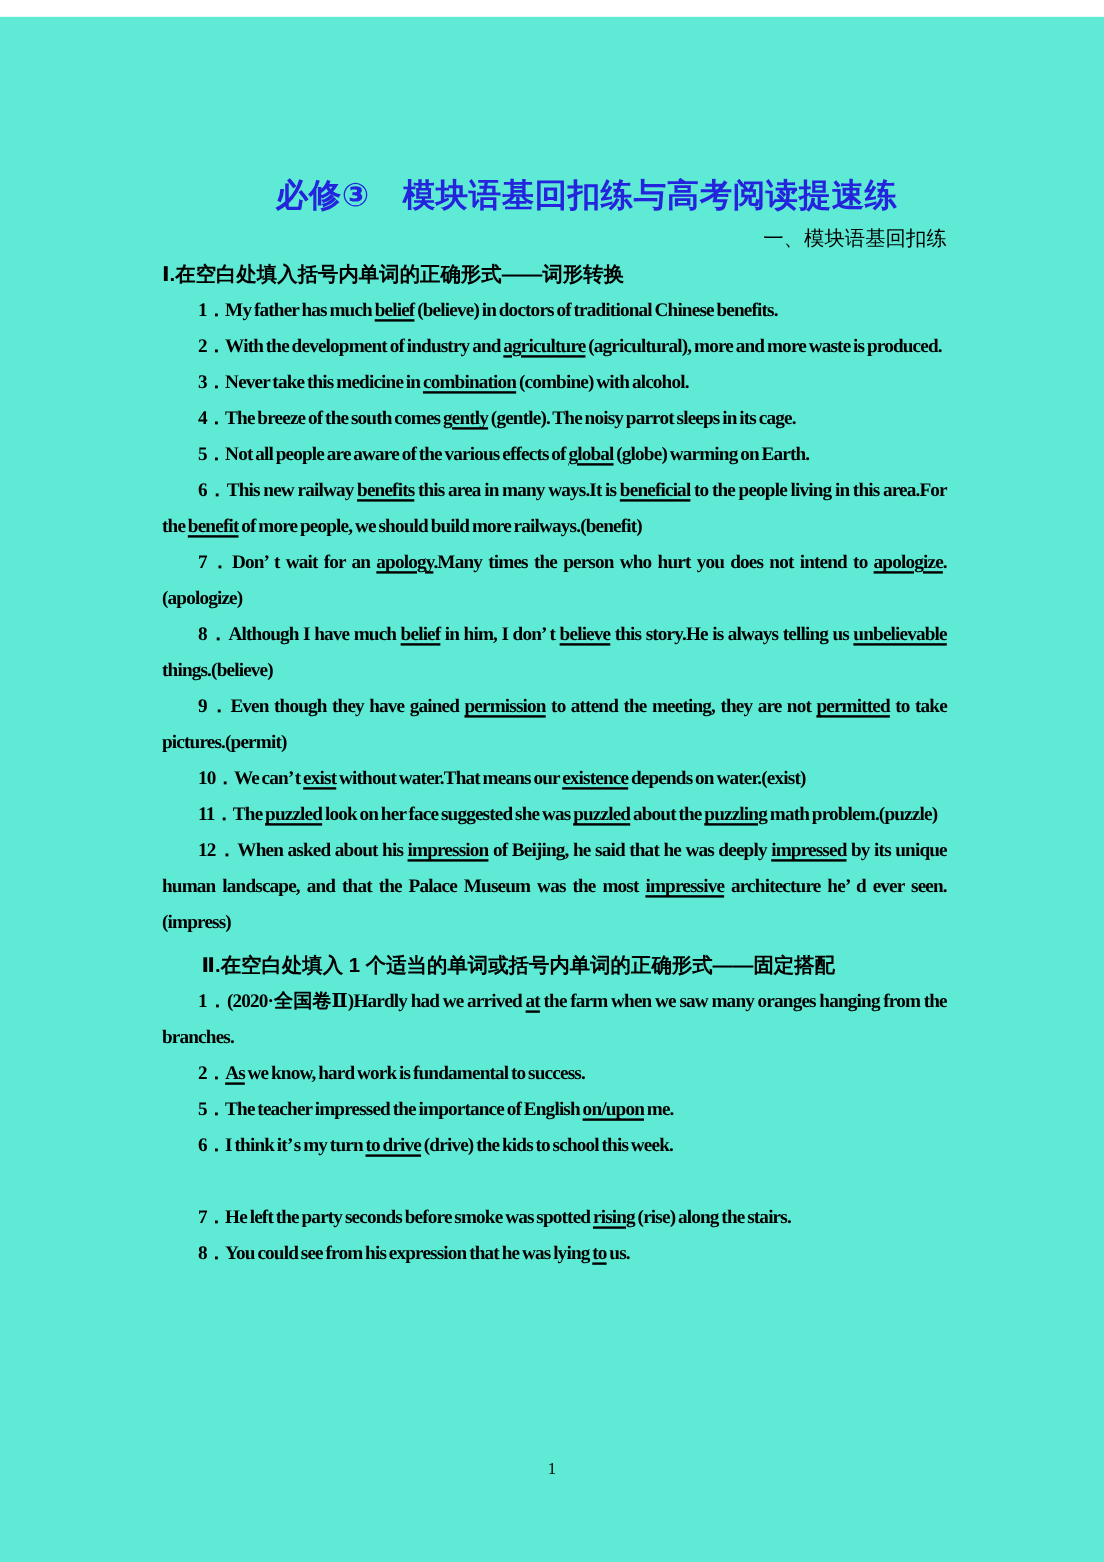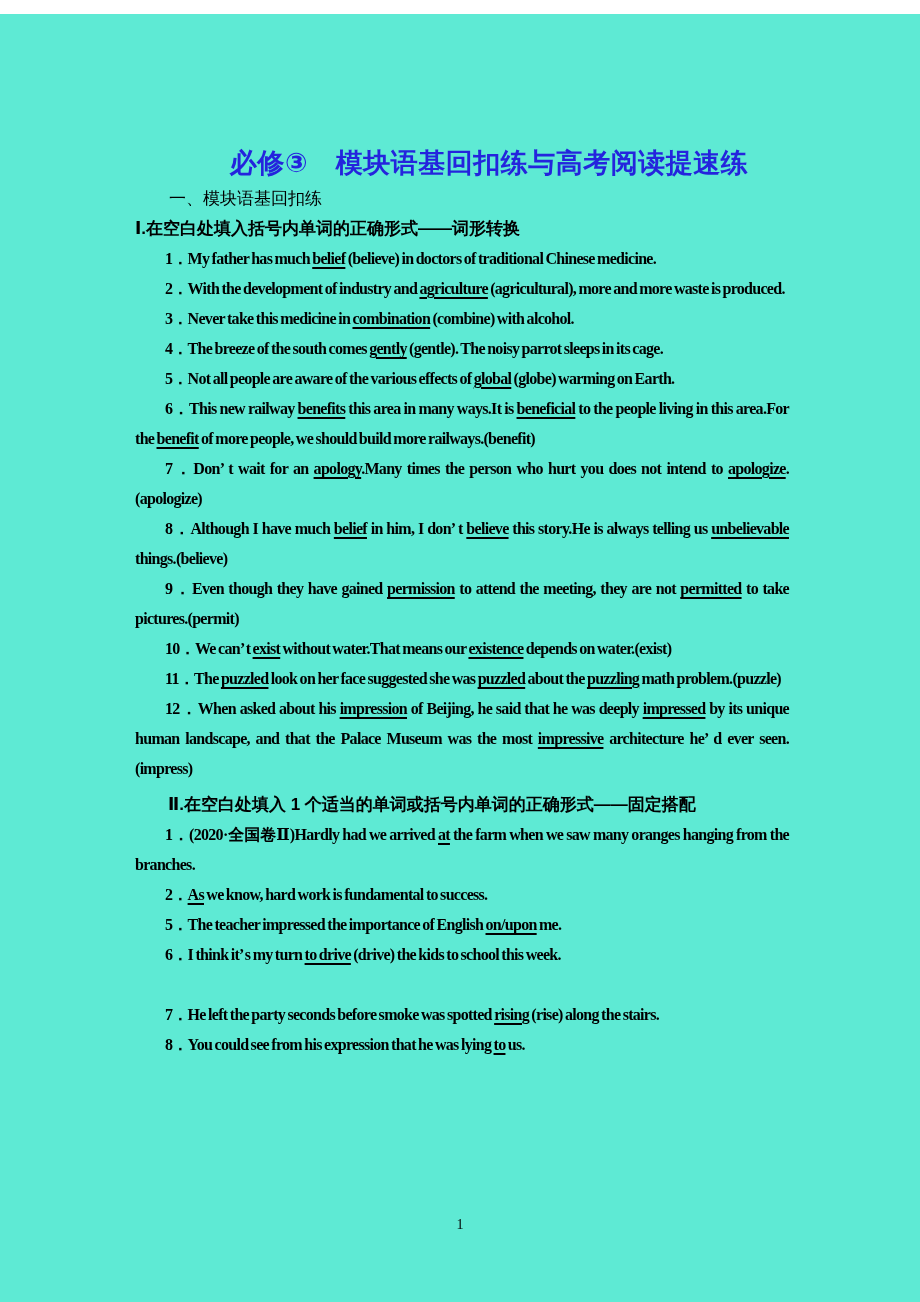--- a/index.html
+++ b/index.html
@@ -27,21 +27,21 @@
     line-height: 42px;
     text-align: center;
     text-indent: 2em;
     letter-spacing: 0.5px;
   }
   .subtitle {
     margin: 0;
     font-size: 17px;
     font-weight: normal;
     line-height: 30px;
-    text-align: left;
+    text-align: right;
     text-indent: 2em;
   }
   .sec {
     margin: 0;
     font-family: "Liberation Sans", "DejaVu Sans", sans-serif;
     font-weight: bold;
     font-size: 17px;
     line-height: 30px;
   }
   .sec2 { text-indent: 33px; margin-top: 6px; }
@@ -75,21 +75,21 @@
 </head>
 <body>
 
 <div class="page">
   <div class="content">
 
     <h1 class="title" style="color: rgb(36, 36, 221);">必修③　模块语基回扣练与高考阅读提速练</h1>
     <h2 class="subtitle">一、模块语基回扣练</h2>
 
     <h3 class="sec sec1">Ⅰ.在空白处填入括号内单词的正确形式——词形转换</h3>
-    <p class="item"><span>1．My father has much </span><span class="u">belief</span><span> (believe) in doctors of traditional Chinese medicine.</span></p>
+    <p class="item"><span>1．My father has much </span><span class="u">belief</span><span> (believe) in doctors of traditional Chinese benefits.</span></p>
     <p class="item"><span>2．With the development of industry and </span><span class="u">agriculture</span><span> (agricultural), more and more waste is produced.</span></p>
     <p class="item"><span>3．Never take this medicine in </span><span class="u">combination</span><span> (combine) with alcohol.</span></p>
     <p class="item"><span>4．The breeze of the south comes </span><span class="u">gently</span><span> (gentle). The noisy parrot sleeps in its cage.</span></p>
     <p class="item"><span>5．Not all people are aware of the various effects of </span><span class="u">global</span><span> (globe) warming on Earth.</span></p>
     <p class="item"><span>6．This new railway </span><span class="u">benefits</span><span> this area in many ways.It is </span><span class="u">beneficial</span><span> to the people living in this area.For the </span><span class="u">benefit</span><span> of more people, we should build more railways.(benefit)</span></p>
     <p class="item"><span>7．Don’ t wait for an </span><span class="u">apology</span><span>.Many times the person who hurt you does not intend to </span><span class="u">apologize</span><span>.(apologize)</span></p>
     <p class="item"><span>8．Although I have much </span><span class="u">belief</span><span> in him, I don’ t </span><span class="u">believe</span><span> this story.He is always telling us </span><span class="u">unbelievable</span><span> things.(believe)</span></p>
     <p class="item"><span>9．Even though they have gained </span><span class="u">permission</span><span> to attend the meeting, they are not </span><span class="u">permitted</span><span> to take pictures.(permit)</span></p>
     <p class="item"><span>10．We can’ t </span><span class="u">exist</span><span> without water.That means our </span><span class="u">existence</span><span> depends on water.(exist)</span></p>
     <p class="item"><span>11．The </span><span class="u">puzzled</span><span> look on her face suggested she was </span><span class="u">puzzled</span><span> about the </span><span class="u">puzzling</span><span> math problem.(puzzle)</span></p>

